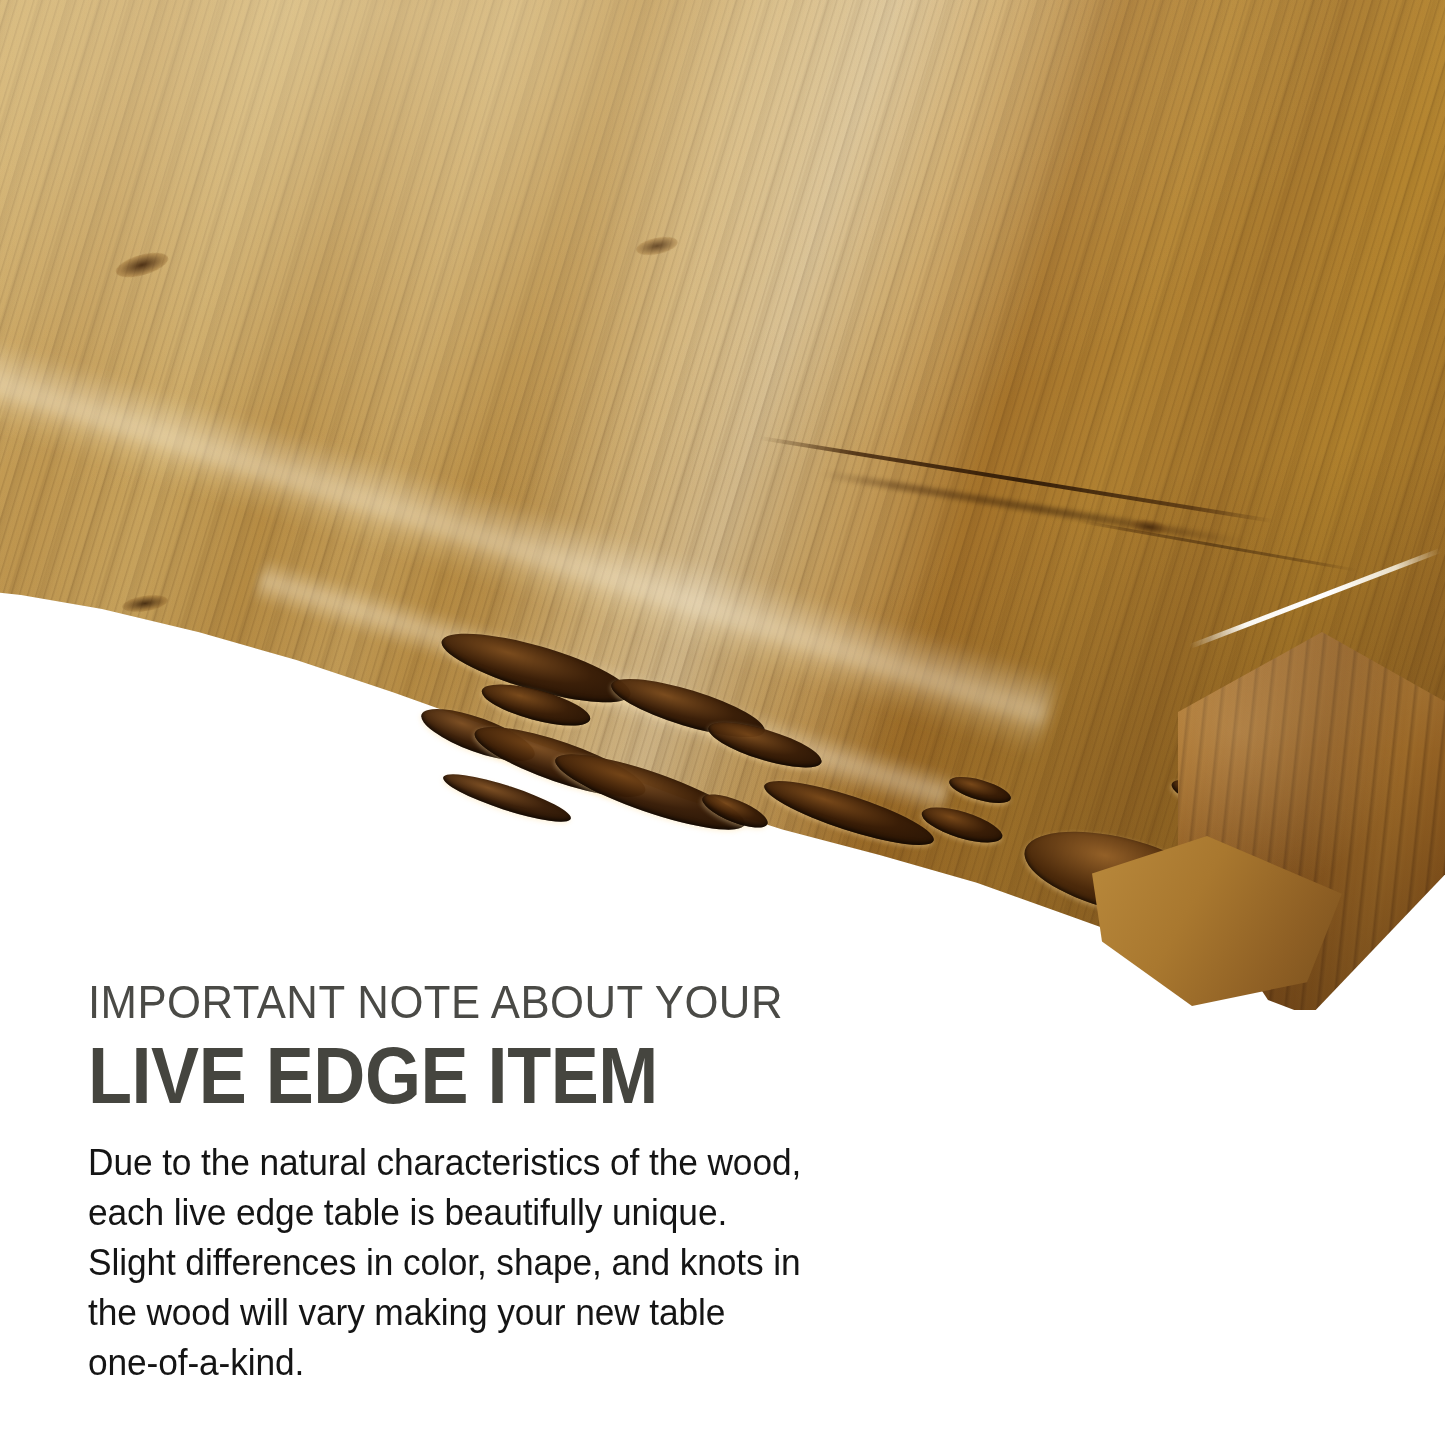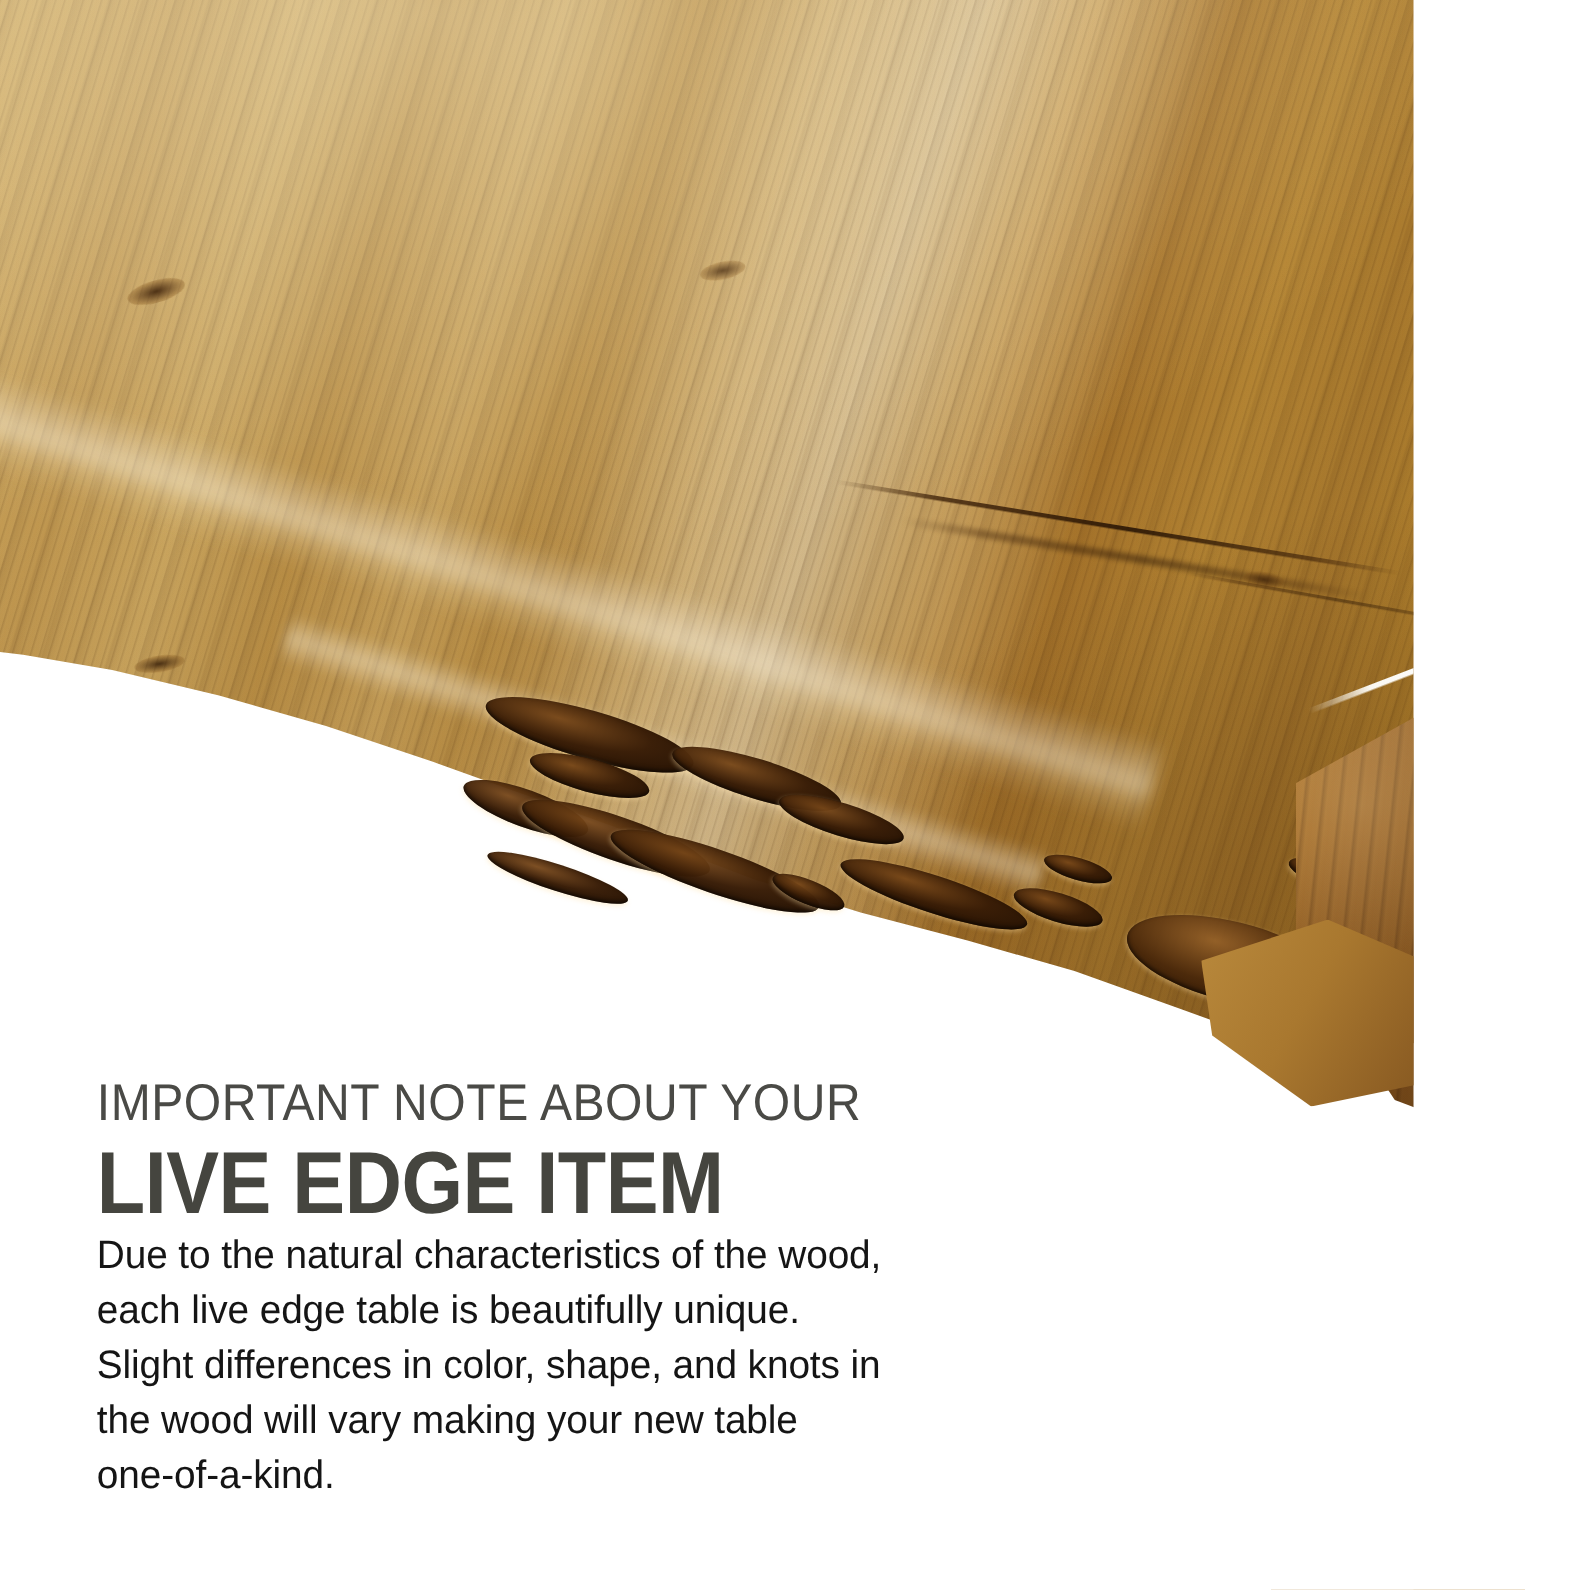--- a/index.html
+++ b/index.html
@@ -1,21 +1,21 @@
 <!DOCTYPE html>
 <html><head>
 <meta charset="utf-8">
 <style>
   html,body{margin:0;padding:0;background:#ffffff;}
   body{
     width:1445px;height:1445px;
     font-family:"Liberation Sans", sans-serif;
     overflow:hidden;position:relative;
   }
-  #stage{position:relative;width:1285px;height:1445px;background:#ffffff;overflow:hidden;}
+  #stage{position:relative;width:1445px;height:1445px;background:#ffffff;overflow:hidden;}
 
   
   #photo{
     position:absolute;left:0;top:0;width:1445px;height:1010px;
     overflow:hidden;background:#ffffff;
   }
 
   
   .slab-top{
     position:absolute;left:-60px;top:-80px;width:1620px;height:1160px;
@@ -205,21 +205,21 @@
     font-size:47px;line-height:1;letter-spacing:.5px;
     font-weight:400;color:#4a4a46;white-space:nowrap;
     transform:scaleX(.93);transform-origin:left center;
   }
   #headline{
     margin-top:11px;
     font-size:80px;line-height:1;letter-spacing:-0.5px;
     font-weight:700;color:#45453f;white-space:nowrap;
     transform:scaleX(.90);transform-origin:left center;
   }
-  #body{}
+  #body{margin-top:22px;}
   .body-line{
     font-size:36px;line-height:50px;color:#151515;font-weight:400;
     white-space:nowrap;letter-spacing:-0.1px;
     transform:scaleX(.98);transform-origin:left center;
   }
 </style>
 </head>
 <body>
 
 <div id="stage">

